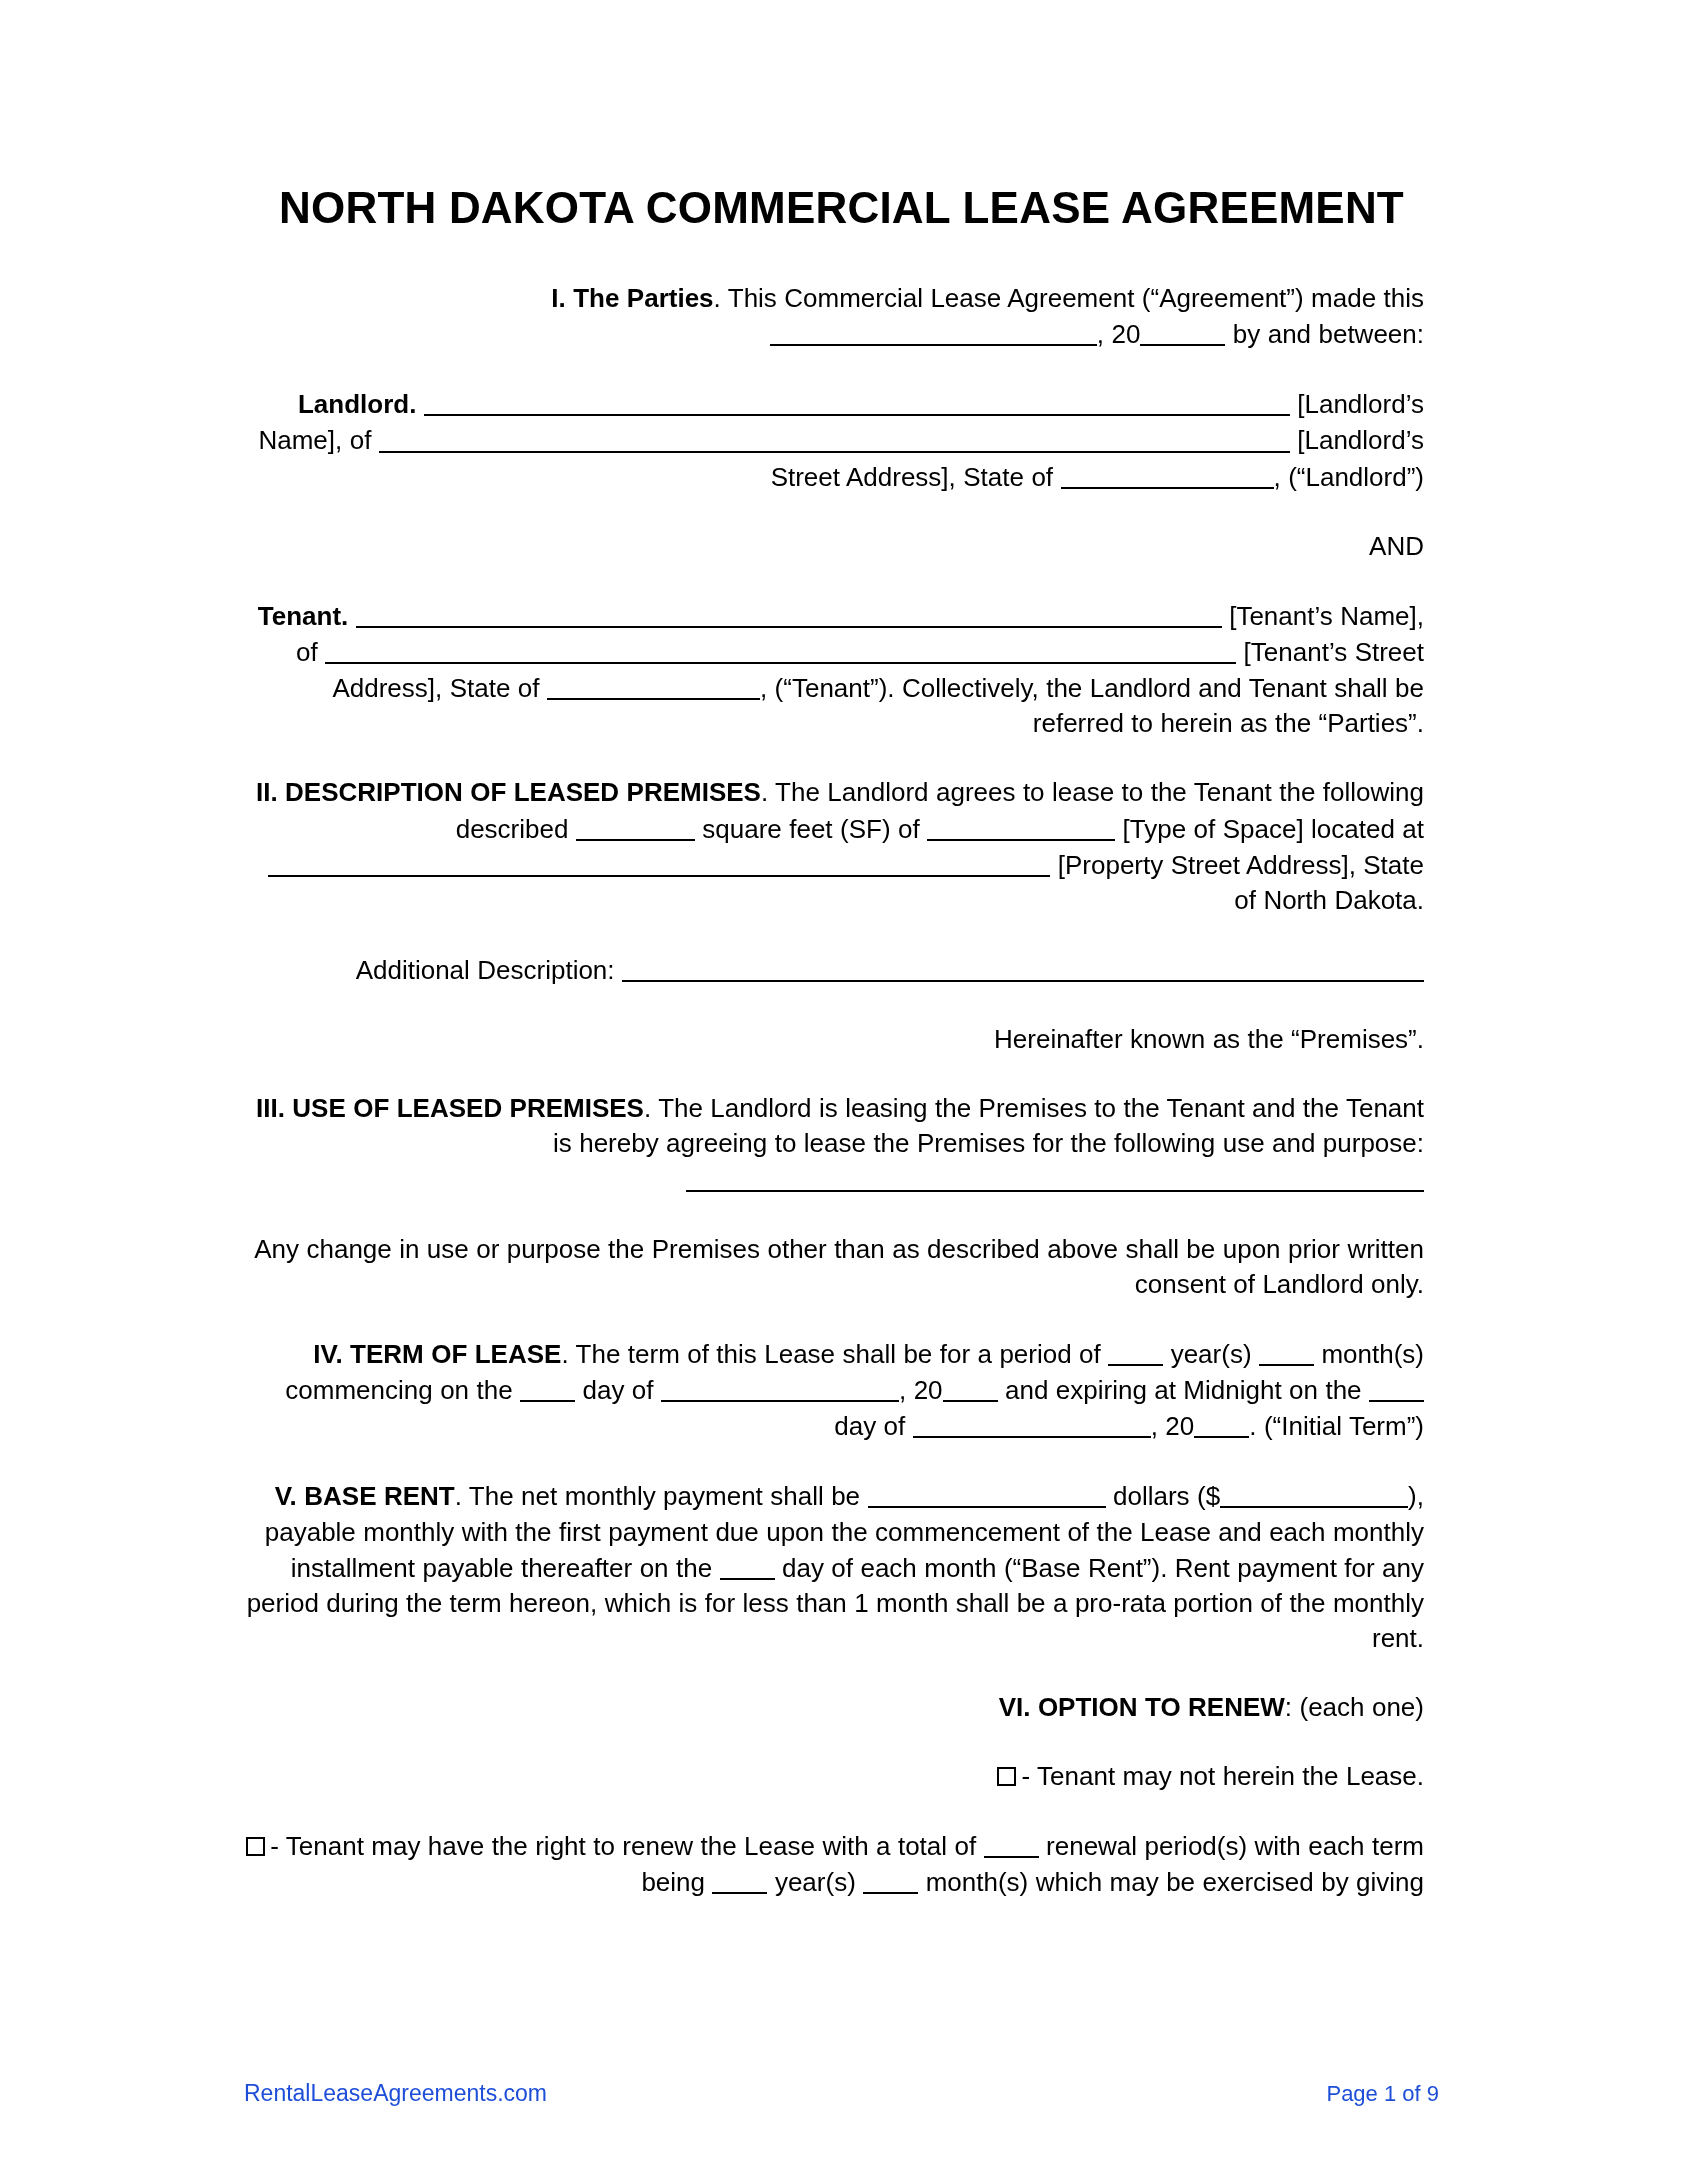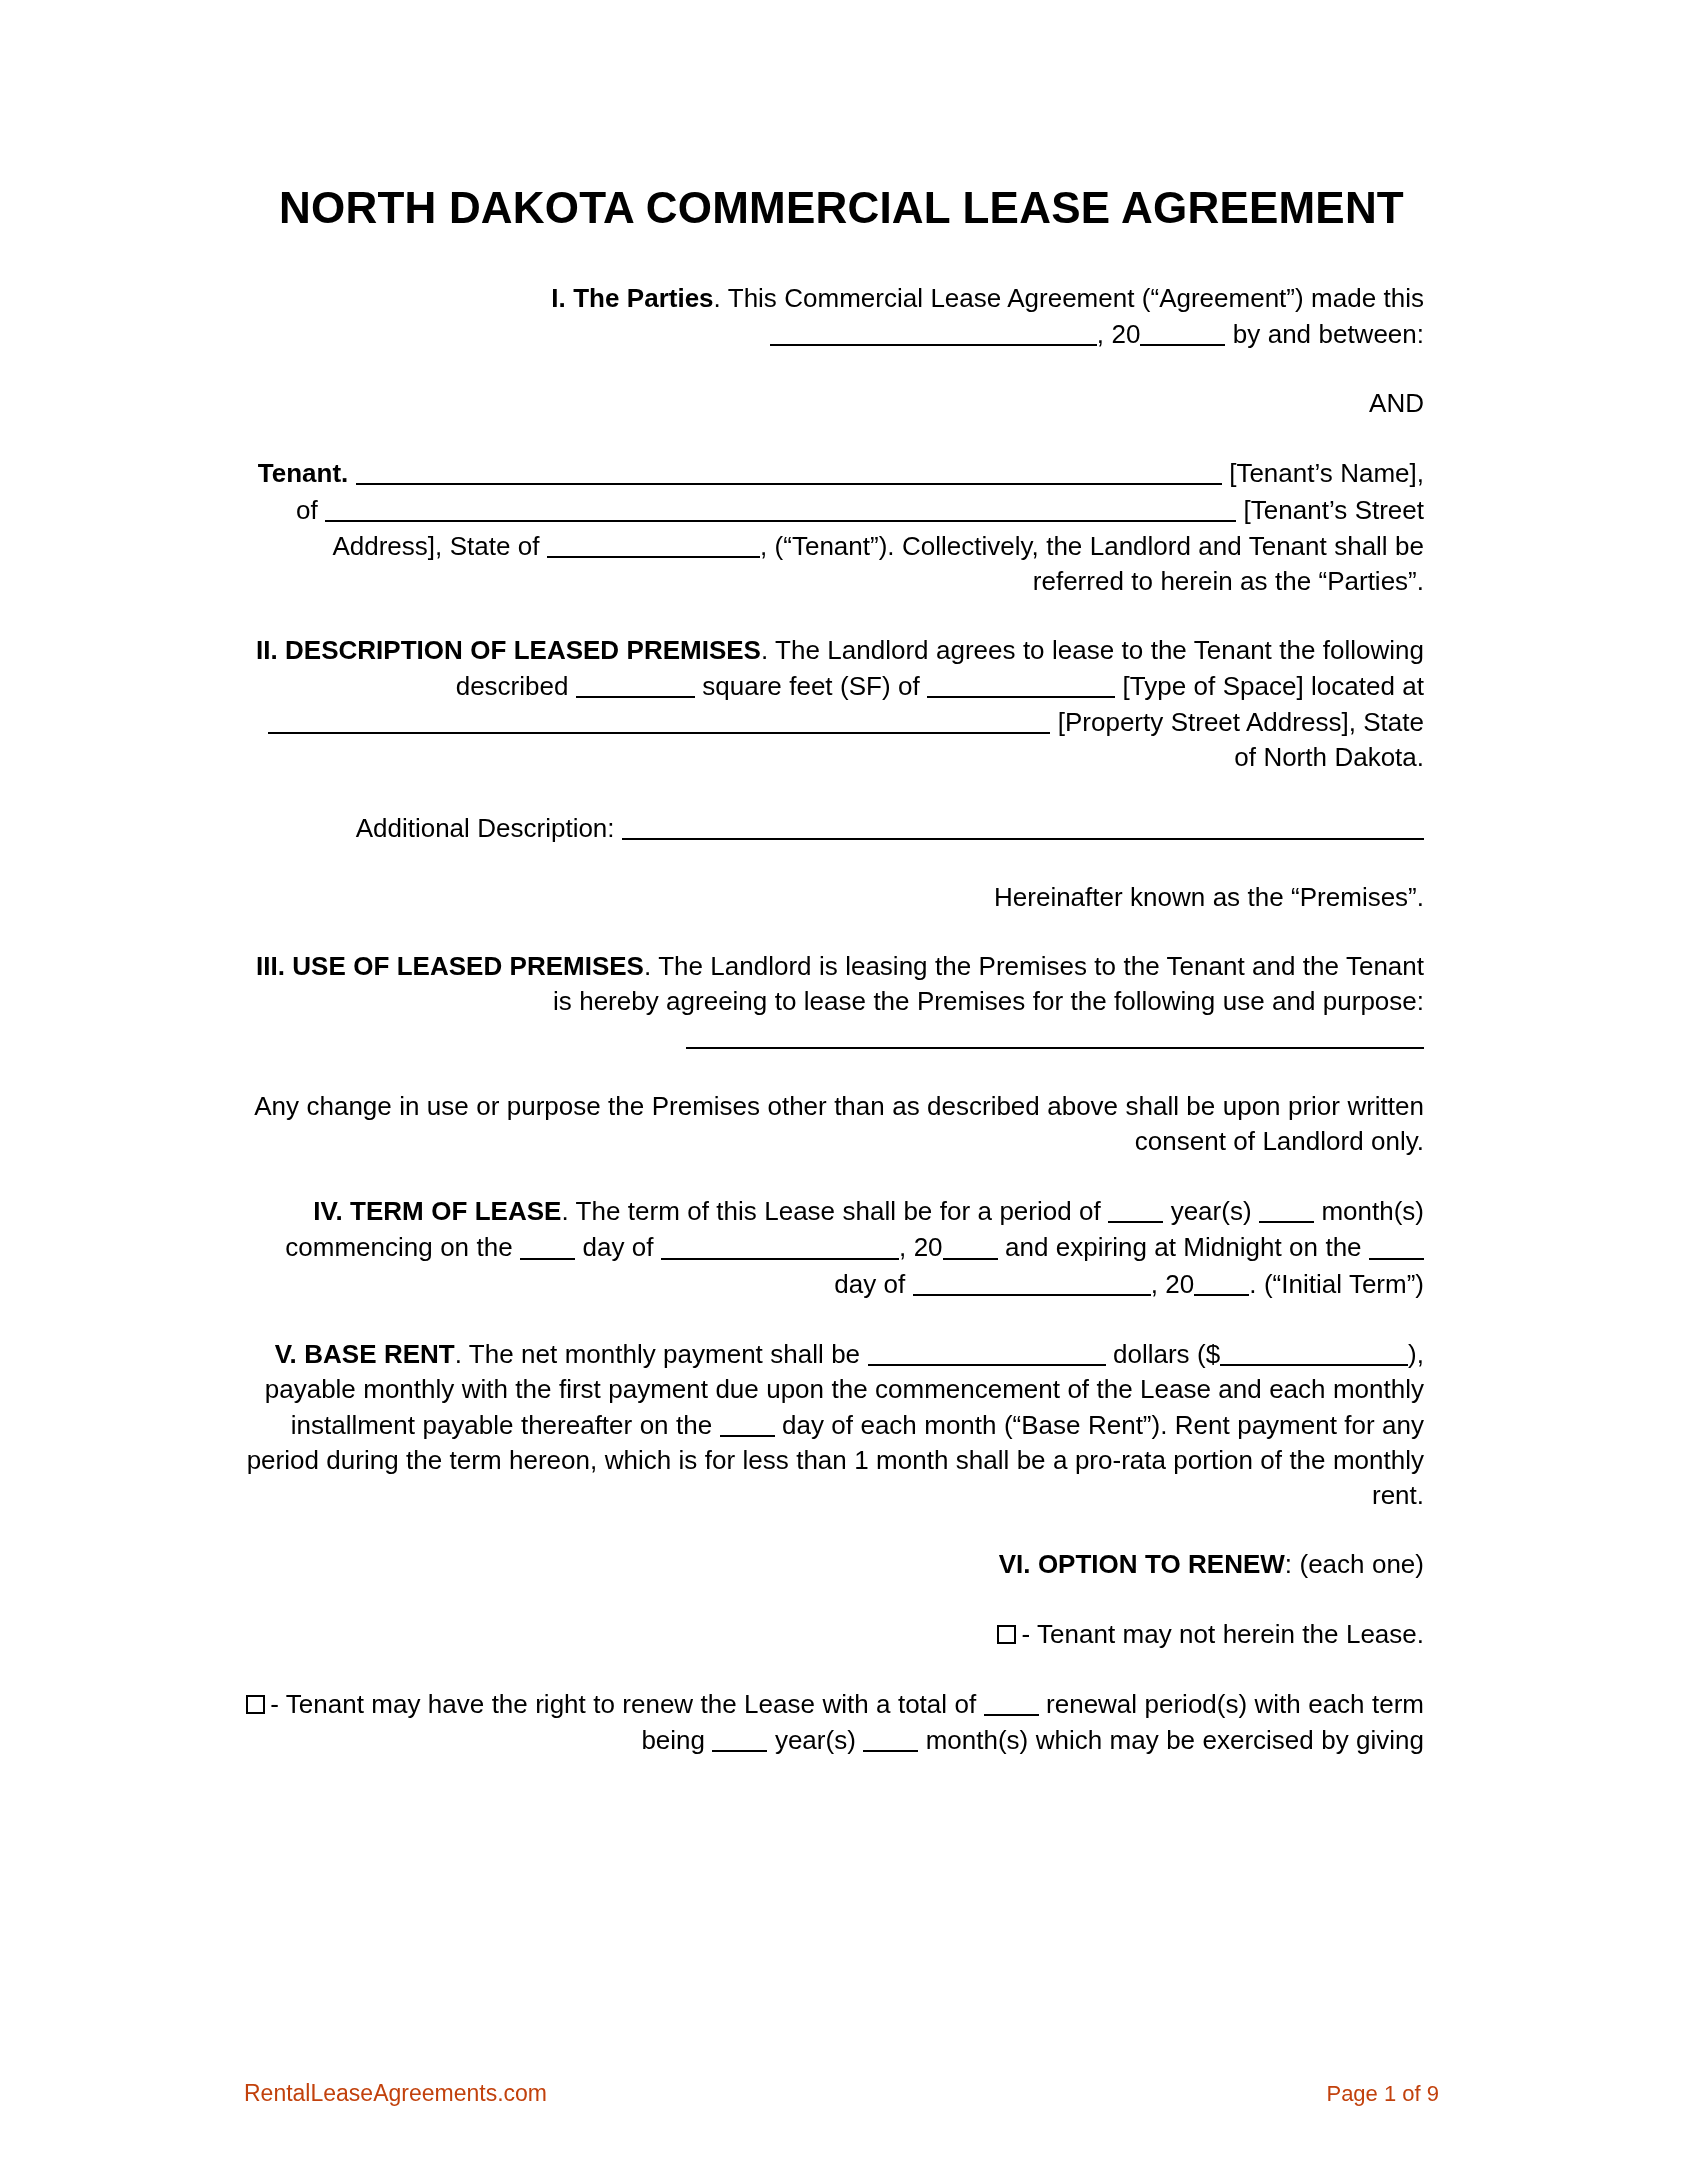--- a/index.html
+++ b/index.html
@@ -73,37 +73,41 @@
   }
   .footer {
     position: absolute;
     left: 244px;
     right: 244px;
     bottom: 87px;
     display: flex;
     justify-content: space-between;
     align-items: baseline;
     font-size: 23px;
-    color: #c2410c;
+    color: #1d4ed8;
   }
   .footer .site { font-size: 23px; }
   .footer .pageno { font-size: 22px; }
 </style>
 </head>
 <body>
 
 <div class="page">
 
   <h1 class="doc-title">NORTH DAKOTA COMMERCIAL LEASE AGREEMENT</h1>
 
   <div class="body-col">
 
     <p class="para"><b>I. The Parties</b><span>. This Commercial Lease Agreement (“Agreement”) made this</span>
       <span class="ul ul-xl"></span><span>, 20</span><span class="ul ul-s"></span><span> by and between:</span></p>
 
+    <p class="para"><b>Landlord.</b>
+      <span class="ul ul-6xl"></span> <span>[Landlord’s Name], of</span>
+      <span class="ul ul-fill-b"></span> <span>[Landlord’s Street Address],</span>
+      <span>State of</span> <span class="ul ul-md"></span><span>, (“Landlord”)</span></p>
 
     <p class="para">AND</p>
 
     <p class="para"><b>Tenant.</b>
       <span class="ul ul-6xl"></span> <span>[Tenant’s Name], of</span>
       <span class="ul ul-fill-b"></span> <span>[Tenant’s Street Address],</span>
       <span>State of</span> <span class="ul ul-md"></span><span>, (“Tenant”). Collectively, the Landlord and Tenant shall be referred to herein as the “Parties”.</span></p>
 
 
     <p class="para"><b>II. DESCRIPTION OF LEASED PREMISES</b><span>. The Landlord agrees to lease to the Tenant the following described</span>

